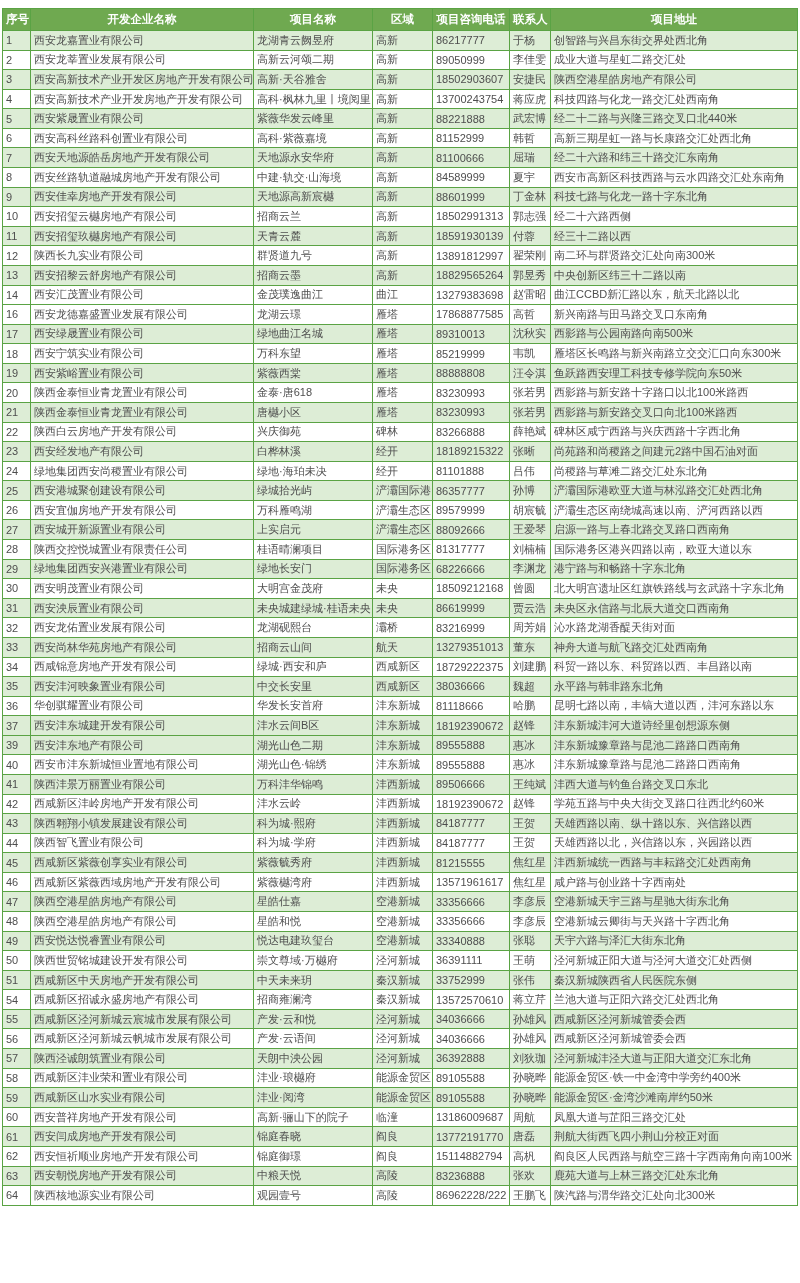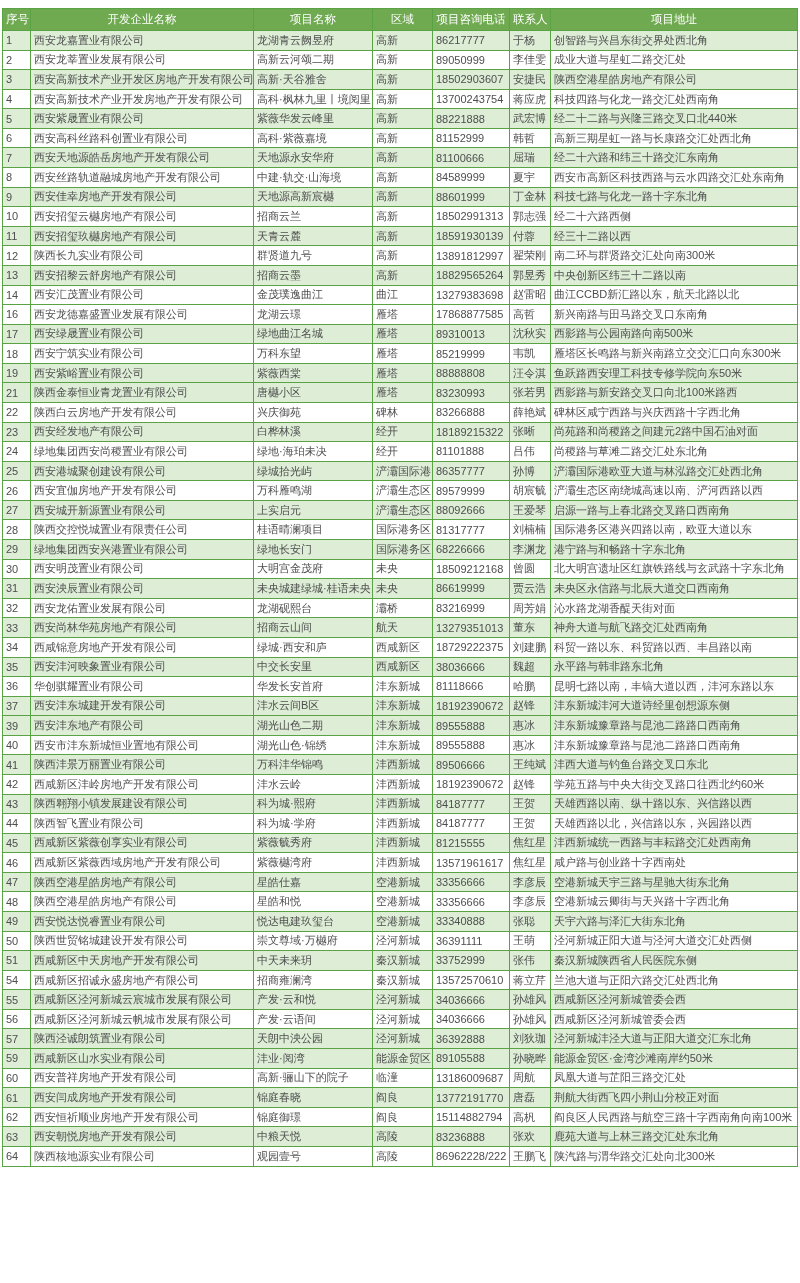--- a/index.html
+++ b/index.html
@@ -25,21 +25,21 @@
     color: #4e4e4e;
     white-space: nowrap;
     overflow: hidden;
     padding: 0 3px;
     text-align: left;
     vertical-align: middle;
   }
   table.directory th {
     background: #6fa950;
     color: #ffffff;
-    font-weight: normal;
+    font-weight: bold;
     height: 22px;
     text-align: center;
     font-size: 11.5px;
   }
   table.directory td { height: 19.58px; }
   tr.odd  td { background: #ddedd6; }
   tr.even td { background: #ffffff; }
   .c0 { width: 28px; }
   .c1 { width: 223px; }
   .c2 { width: 119px; }
@@ -220,20 +220,29 @@
         </tr>
         <tr class="odd">
           <td class="c0">19</td>
           <td class="c1">西安紫峪置业有限公司</td>
           <td class="c2">紫薇西棠</td>
           <td class="c3">雁塔</td>
           <td class="c4">88888808</td>
           <td class="c5">汪令淇</td>
           <td class="c6">鱼跃路西安理工科技专修学院向东50米</td>
         </tr>
+        <tr class="even">
+          <td class="c0">20</td>
+          <td class="c1">陕西金泰恒业青龙置业有限公司</td>
+          <td class="c2">金泰·唐618</td>
+          <td class="c3">雁塔</td>
+          <td class="c4">83230993</td>
+          <td class="c5">张若男</td>
+          <td class="c6">西影路与新安路十字路口以北100米路西</td>
+        </tr>
         <tr class="odd">
           <td class="c0">21</td>
           <td class="c1">陕西金泰恒业青龙置业有限公司</td>
           <td class="c2">唐樾小区</td>
           <td class="c3">雁塔</td>
           <td class="c4">83230993</td>
           <td class="c5">张若男</td>
           <td class="c6">西影路与新安路交叉口向北100米路西</td>
         </tr>
         <tr class="even">
@@ -526,20 +535,29 @@
         </tr>
         <tr class="odd">
           <td class="c0">57</td>
           <td class="c1">陕西泾诚朗筑置业有限公司</td>
           <td class="c2">天朗中泱公园</td>
           <td class="c3">泾河新城</td>
           <td class="c4">36392888</td>
           <td class="c5">刘狄珈</td>
           <td class="c6">泾河新城沣泾大道与正阳大道交汇东北角</td>
         </tr>
+        <tr class="even">
+          <td class="c0">58</td>
+          <td class="c1">西咸新区沣业荣和置业有限公司</td>
+          <td class="c2">沣业·琅樾府</td>
+          <td class="c3">能源金贸区</td>
+          <td class="c4">89105588</td>
+          <td class="c5">孙晓晔</td>
+          <td class="c6">能源金贸区·铁一中金湾中学旁约400米</td>
+        </tr>
         <tr class="odd">
           <td class="c0">59</td>
           <td class="c1">西咸新区山水实业有限公司</td>
           <td class="c2">沣业·阅湾</td>
           <td class="c3">能源金贸区</td>
           <td class="c4">89105588</td>
           <td class="c5">孙晓晔</td>
           <td class="c6">能源金贸区·金湾沙滩南岸约50米</td>
         </tr>
         <tr class="even">

